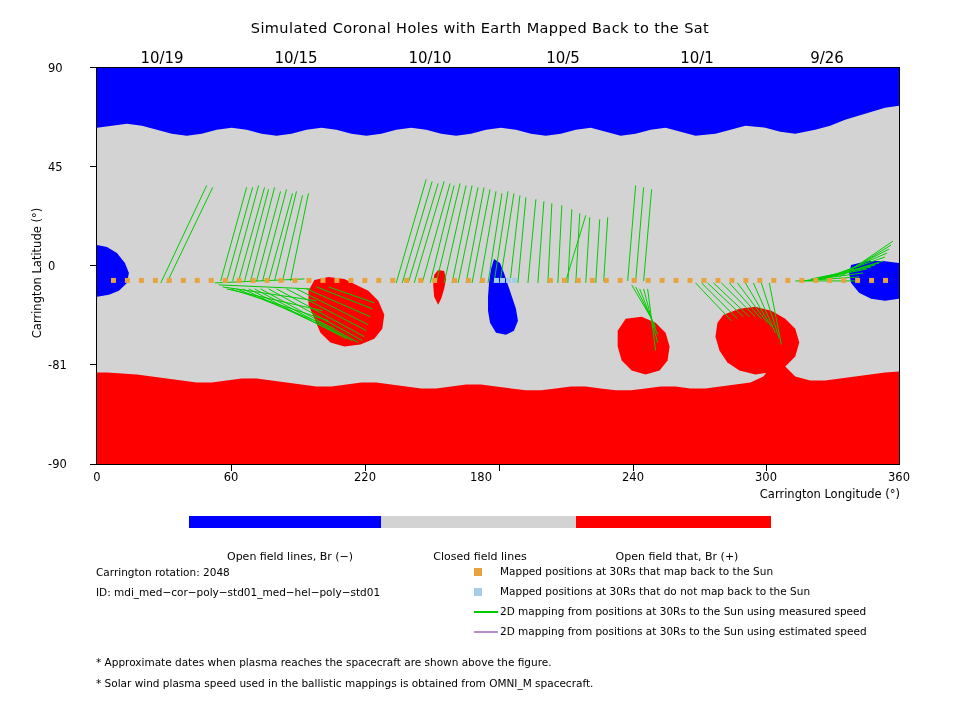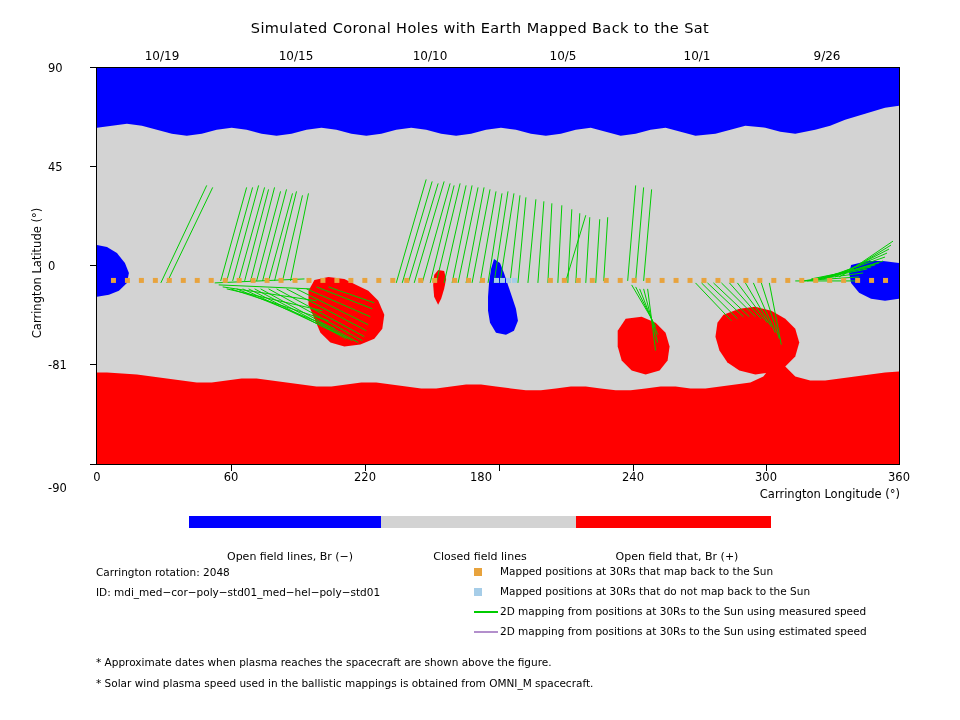--- a/index.html
+++ b/index.html
@@ -14,21 +14,21 @@
   }
   
   #plot-frame{
     position:absolute;left:96px;top:67px;width:804px;height:398px;
     border:1px solid #000;box-sizing:border-box;background:#d3d3d3;
     overflow:hidden;
   }
   #plot-svg{position:absolute;left:0;top:0;width:100%;height:100%;}
   
   .topdate{
-    position:absolute;font-size:12px;transform:translateX(-50%);
+    position:absolute;font-size:15px;transform:translateX(-50%);
     top:49px;white-space:nowrap;
   }
   
   .ylab{
     position:absolute;font-size:11.5px;width:40px;
     transform:translateY(-50%);left:48px;
   }
   .xlab{
     position:absolute;font-size:11.5px;transform:translateX(-50%);
     top:470px;
@@ -263,21 +263,21 @@
       <rect x="410" y="211" width="5" height="5"></rect>
         <rect x="416" y="211" width="5" height="5"></rect>
     </g>
   </svg>
 </div>
 
 <div class="ylab" style="top:68px">90</div>
 <div class="ylab" style="top:167px">45</div>
 <div class="ylab" style="top:266px">0</div>
 <div class="ylab" style="top:365px">-81</div>
-<div class="ylab" style="top:488px">-90</div>
+<div class="ylab" style="top:464px">-90</div>
 
 <div class="ytick" style="left:90px;top:67px;width:7px;height:1px;"></div>
 <div class="ytick" style="left:90px;top:166px;width:7px;height:1px;"></div>
 <div class="ytick" style="left:90px;top:265px;width:7px;height:1px;"></div>
 <div class="ytick" style="left:90px;top:364px;width:7px;height:1px;"></div>
 <div class="ytick" style="left:90px;top:464px;width:7px;height:1px;"></div>
 
 <div class="ytitle">Carrington Latitude (°)</div>
 
 <div class="xlab" style="left:97px">0</div>

